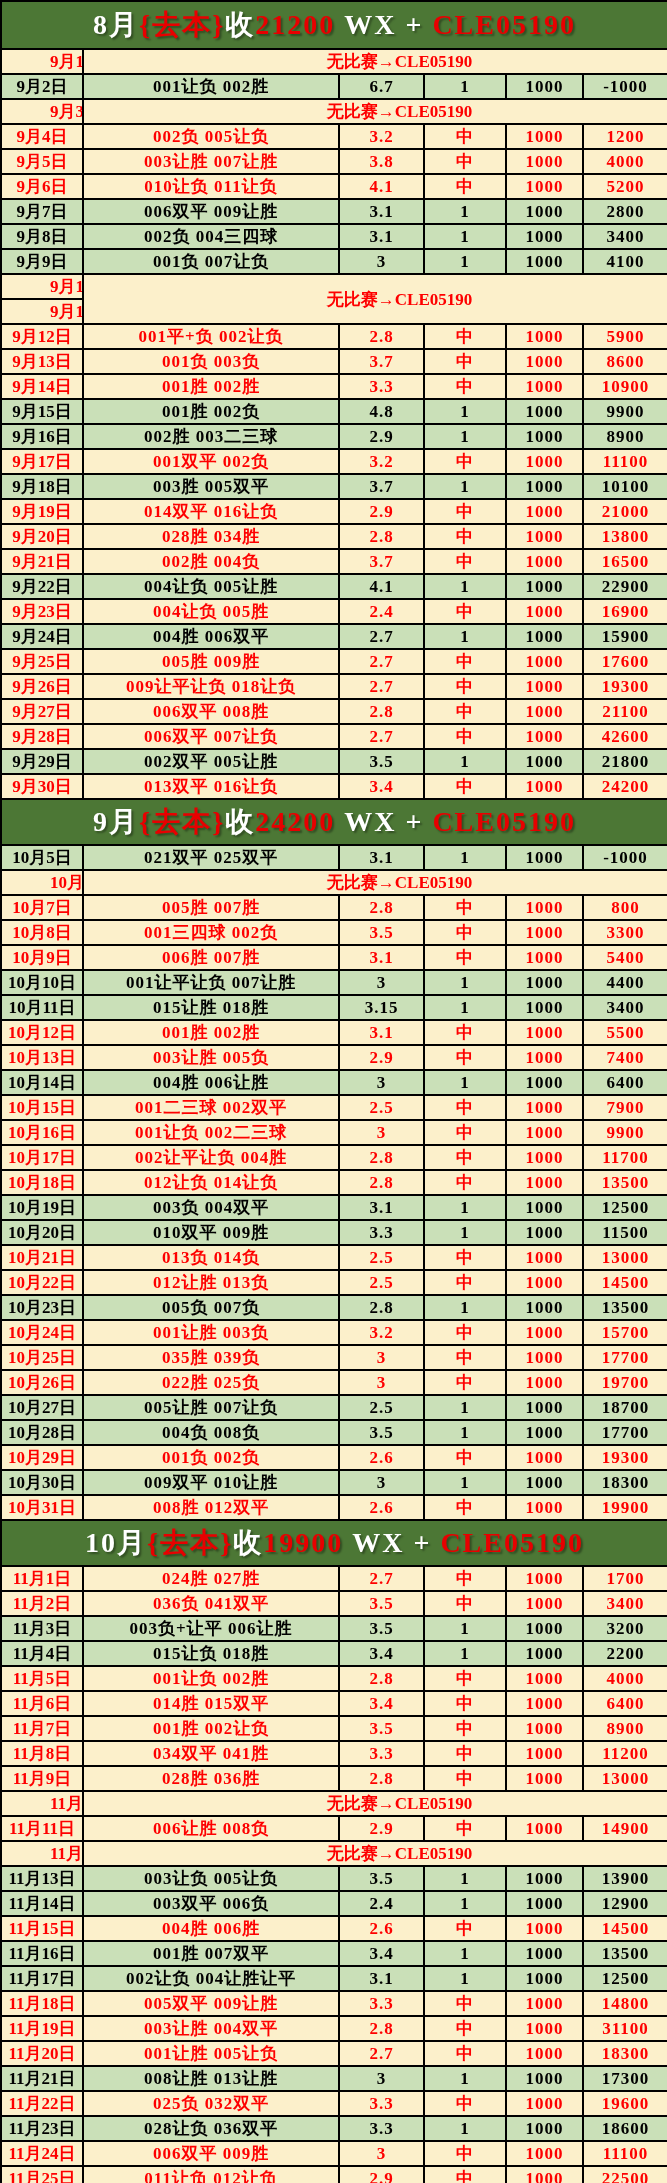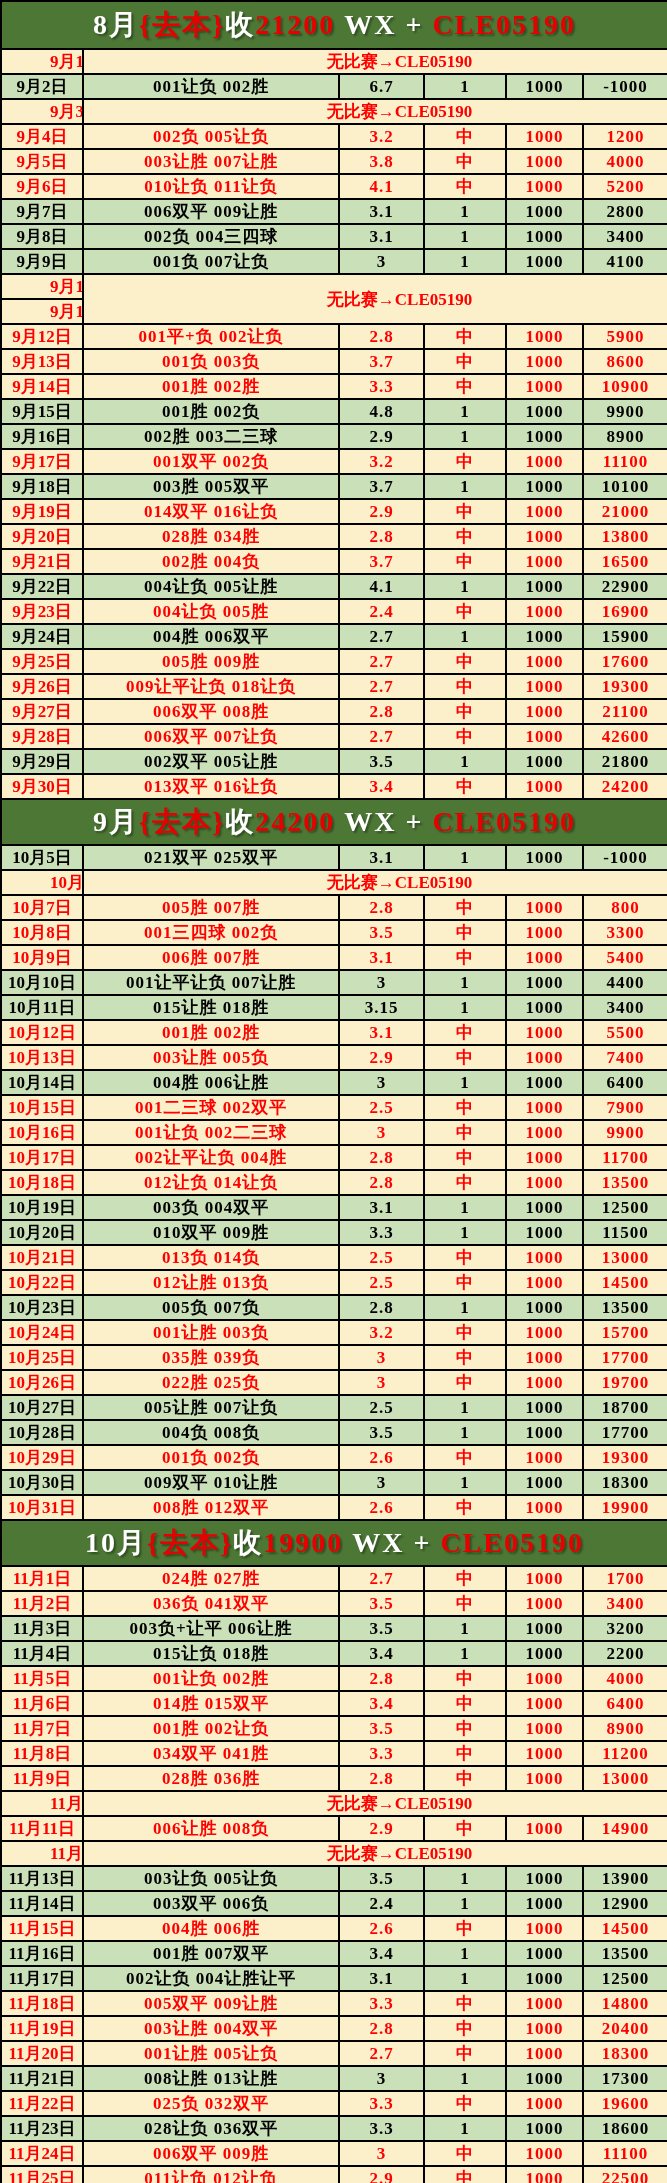--- a/index.html
+++ b/index.html
@@ -614,21 +614,21 @@
           <td class="num">中</td>
           <td class="num">1000</td>
           <td class="num">14800</td>
         </tr>
         <tr class="r hit">
           <td>11月19日</td>
           <td class="pick">003让胜 004双平</td>
           <td class="num">2.8</td>
           <td class="num">中</td>
           <td class="num">1000</td>
-          <td class="num">20400</td>
+          <td class="num">31100</td>
         </tr>
         <tr class="r hit">
           <td>11月20日</td>
           <td class="pick">001让胜 005让负</td>
           <td class="num">2.7</td>
           <td class="num">中</td>
           <td class="num">1000</td>
           <td class="num">18300</td>
         </tr>
         <tr class="r miss">

